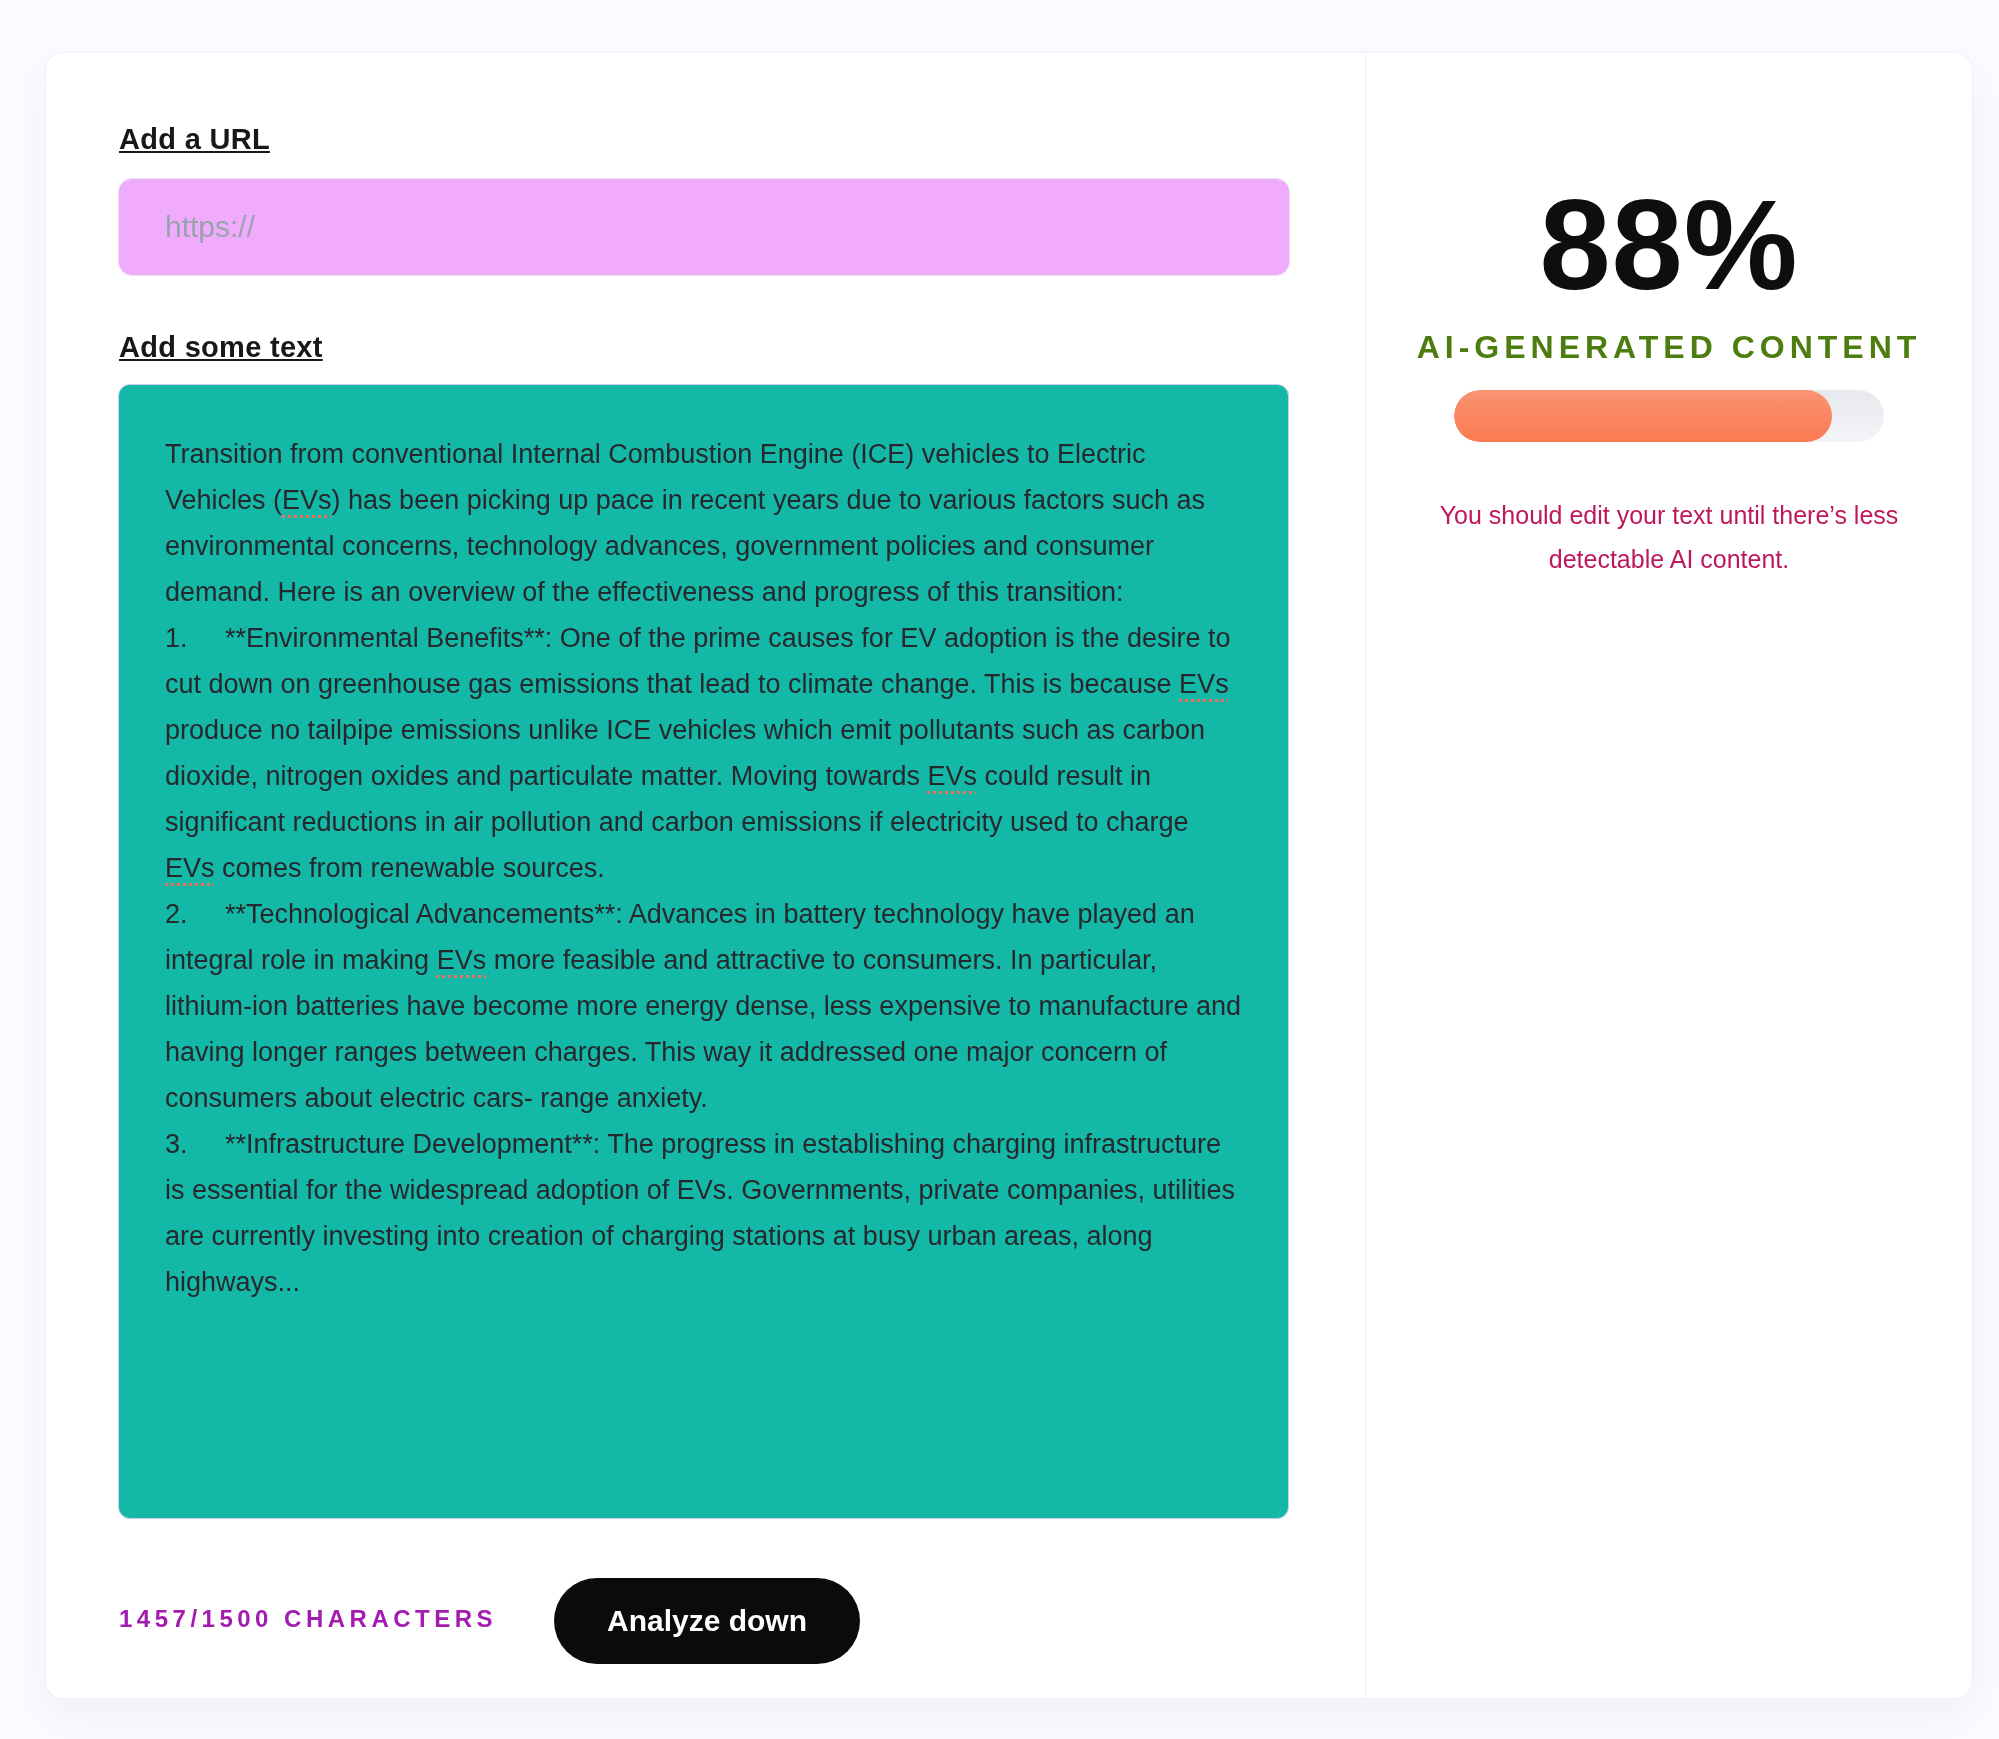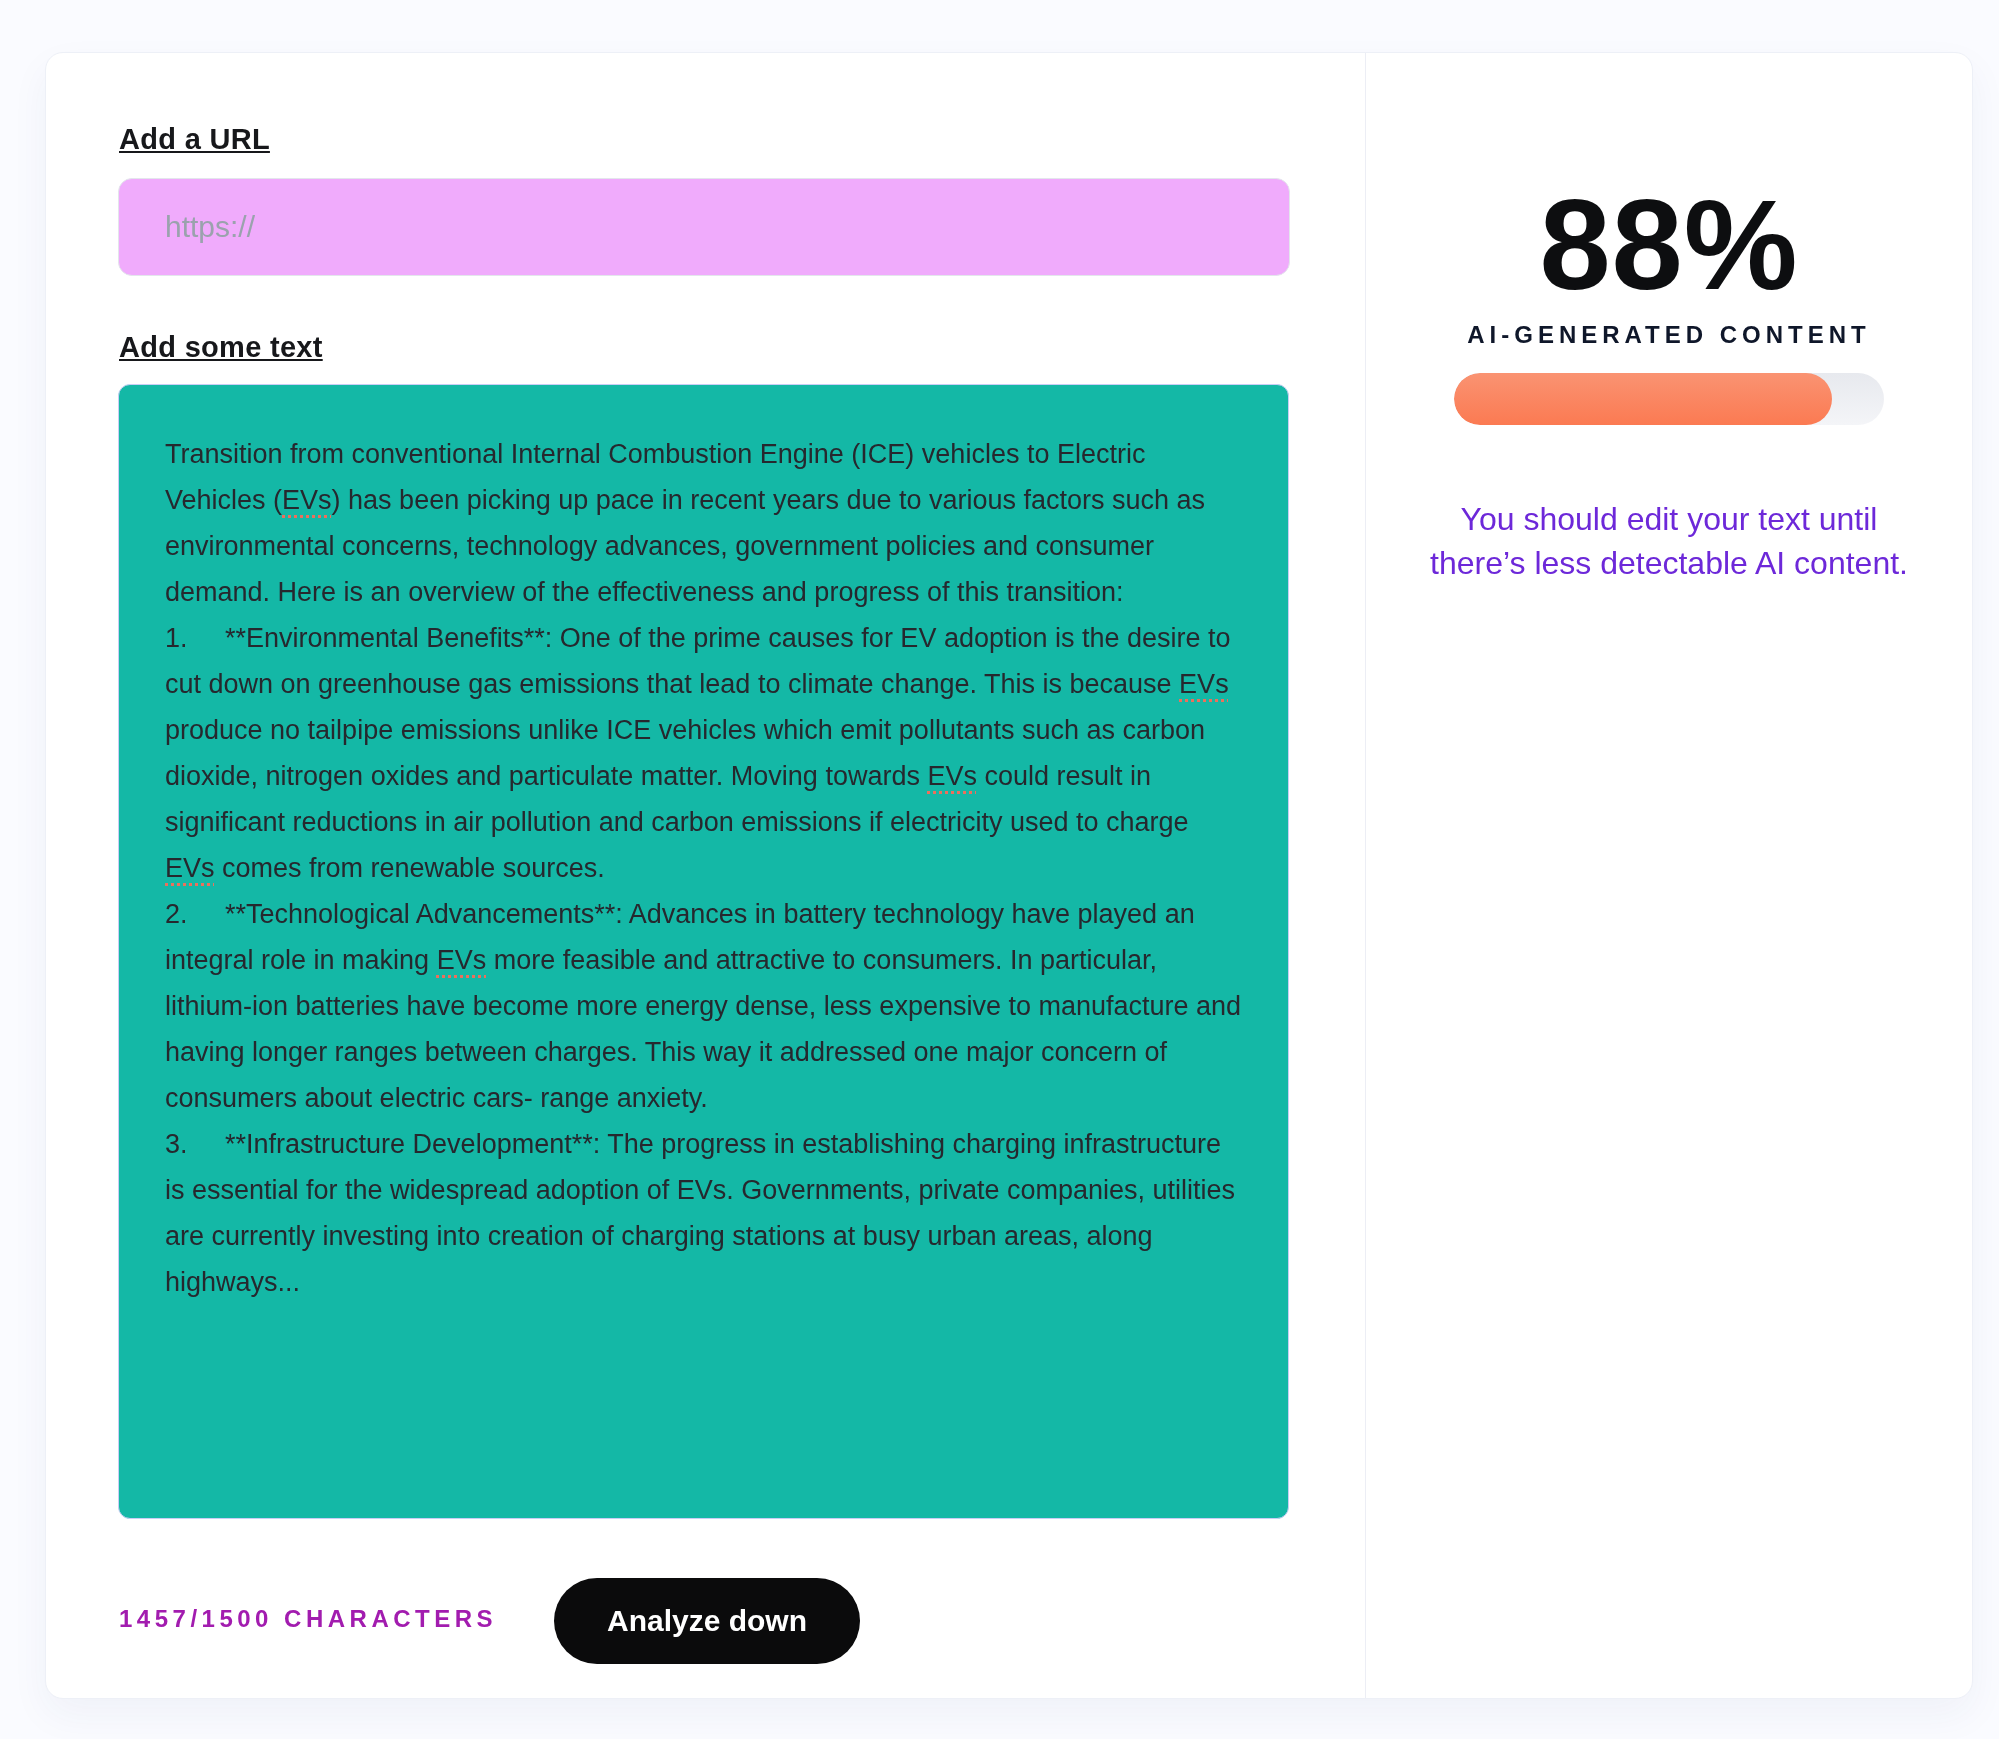--- a/index.html
+++ b/index.html
@@ -26,28 +26,28 @@
           white-space:pre-wrap;word-wrap:break-word;cursor:text;}
   .misspell{text-decoration-line:underline;text-decoration-style:dotted;
             text-decoration-color:#ec705c;text-decoration-thickness:2.5px;text-underline-offset:6px;}
   .char-counter{position:absolute;left:73px;top:1552px;font-size:24px;font-weight:700;
                 letter-spacing:4.5px;color:#a21caf;}
   .analyze-btn{position:absolute;left:508px;top:1525px;width:306px;height:86px;border:none;
                border-radius:44px;background:#0b0b0c;color:#ffffff;cursor:pointer;
                font-family:"Liberation Sans",sans-serif;font-size:30px;font-weight:700;
                display:flex;align-items:center;justify-content:center;}
   .score{font-size:128px;font-weight:700;line-height:1;color:#0d0e10;letter-spacing:1px;}
-  .score-label{margin-top:12px;font-size:24px;font-weight:700;letter-spacing:5px;color:#0f172a;
+  .score-label{margin-top:20px;font-size:32px;font-weight:700;letter-spacing:5px;color:#4d7c0f;
                white-space:nowrap;}
   .bar{margin-top:24px;width:430px;height:52px;border-radius:26px;
        background:linear-gradient(180deg,#e7e9ee 0%,#f4f5f8 100%);overflow:hidden;}
   .bar-fill{height:100%;border-radius:26px;
             background:linear-gradient(180deg,#fa9372 0%,#fb7a52 100%);}
-  .advice{margin-top:72px;width:500px;text-align:center;font-size:32px;line-height:44px;
-          color:#6d28d9;font-weight:400;}
+  .advice{margin-top:51px;width:500px;text-align:center;font-size:25px;line-height:44px;
+          color:#be185d;font-weight:400;}
 </style>
 </head>
 <body>
 
 <div class="canvas">
   <div class="card">
 
     <div class="left">
       <div class="label url-label">Add a URL</div>
       <input type="text" class="url-input" placeholder="https://" style="">

